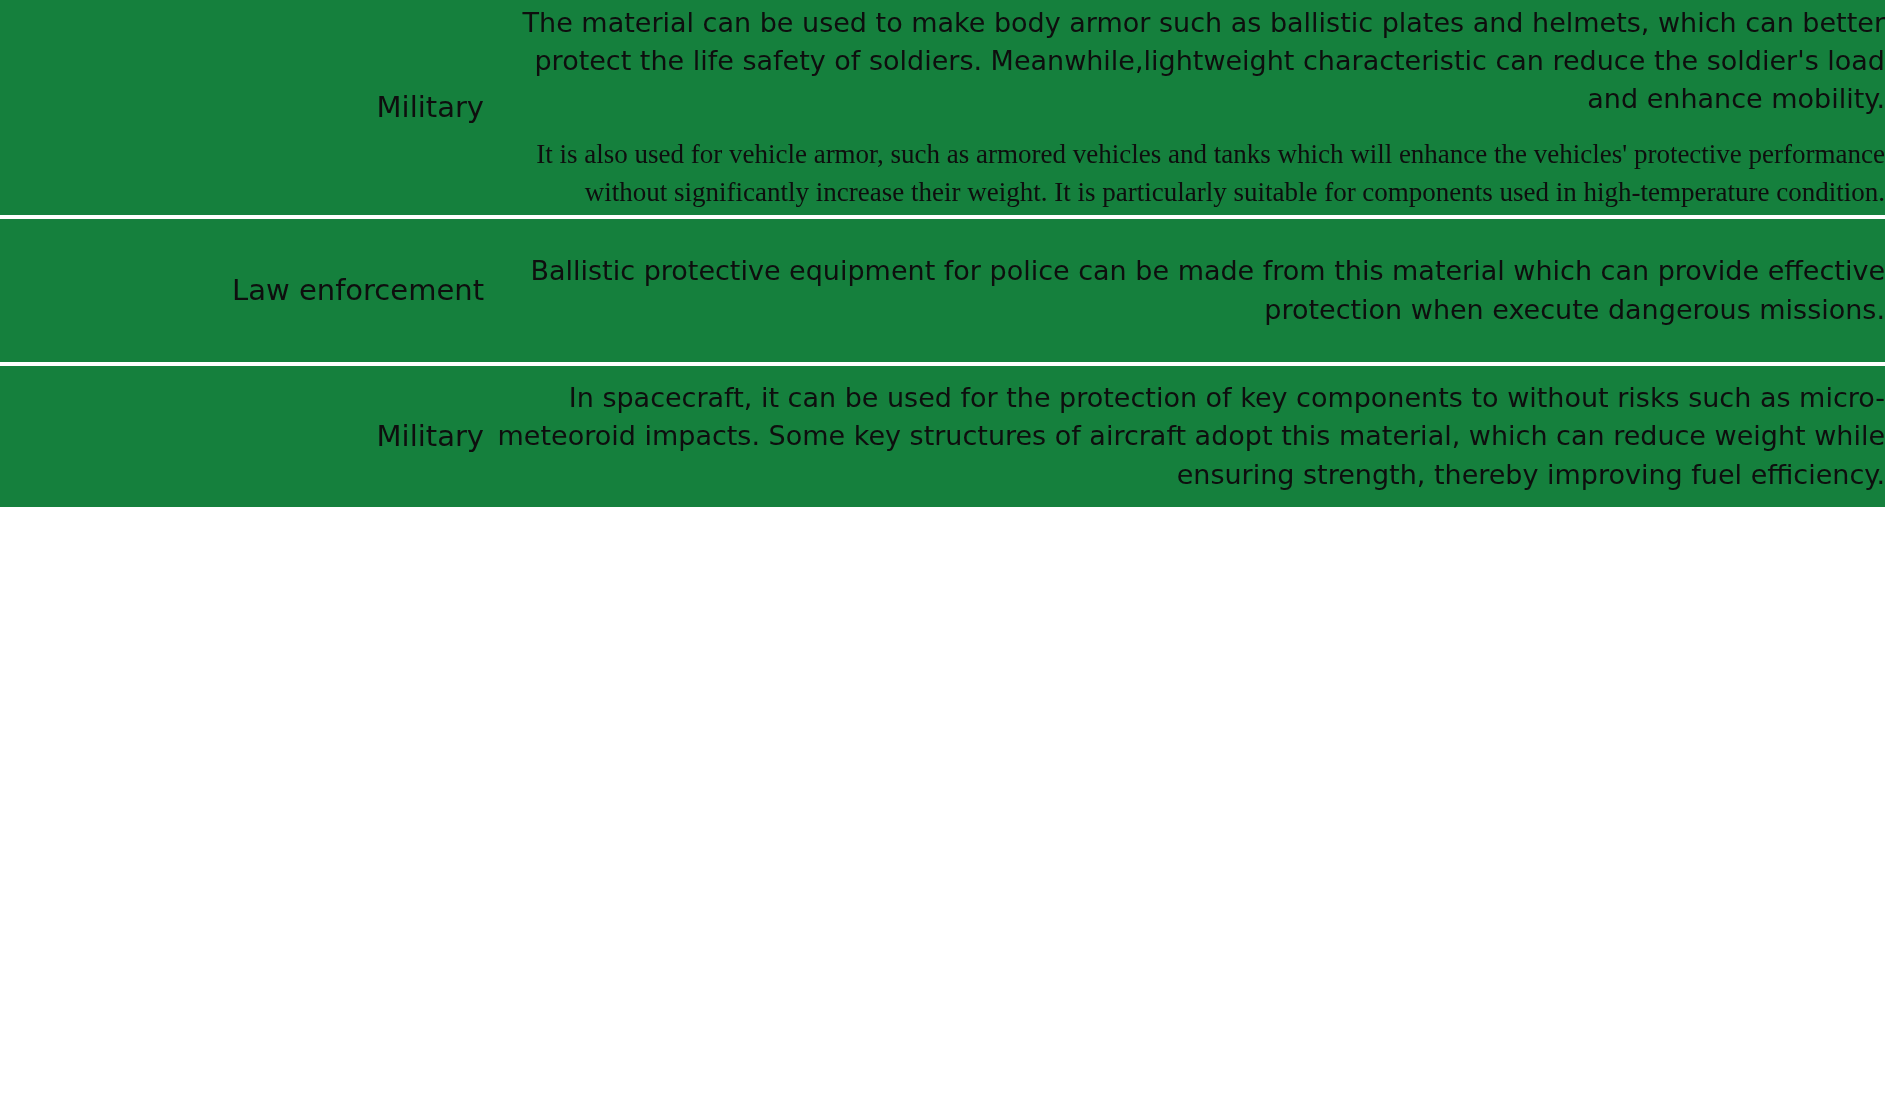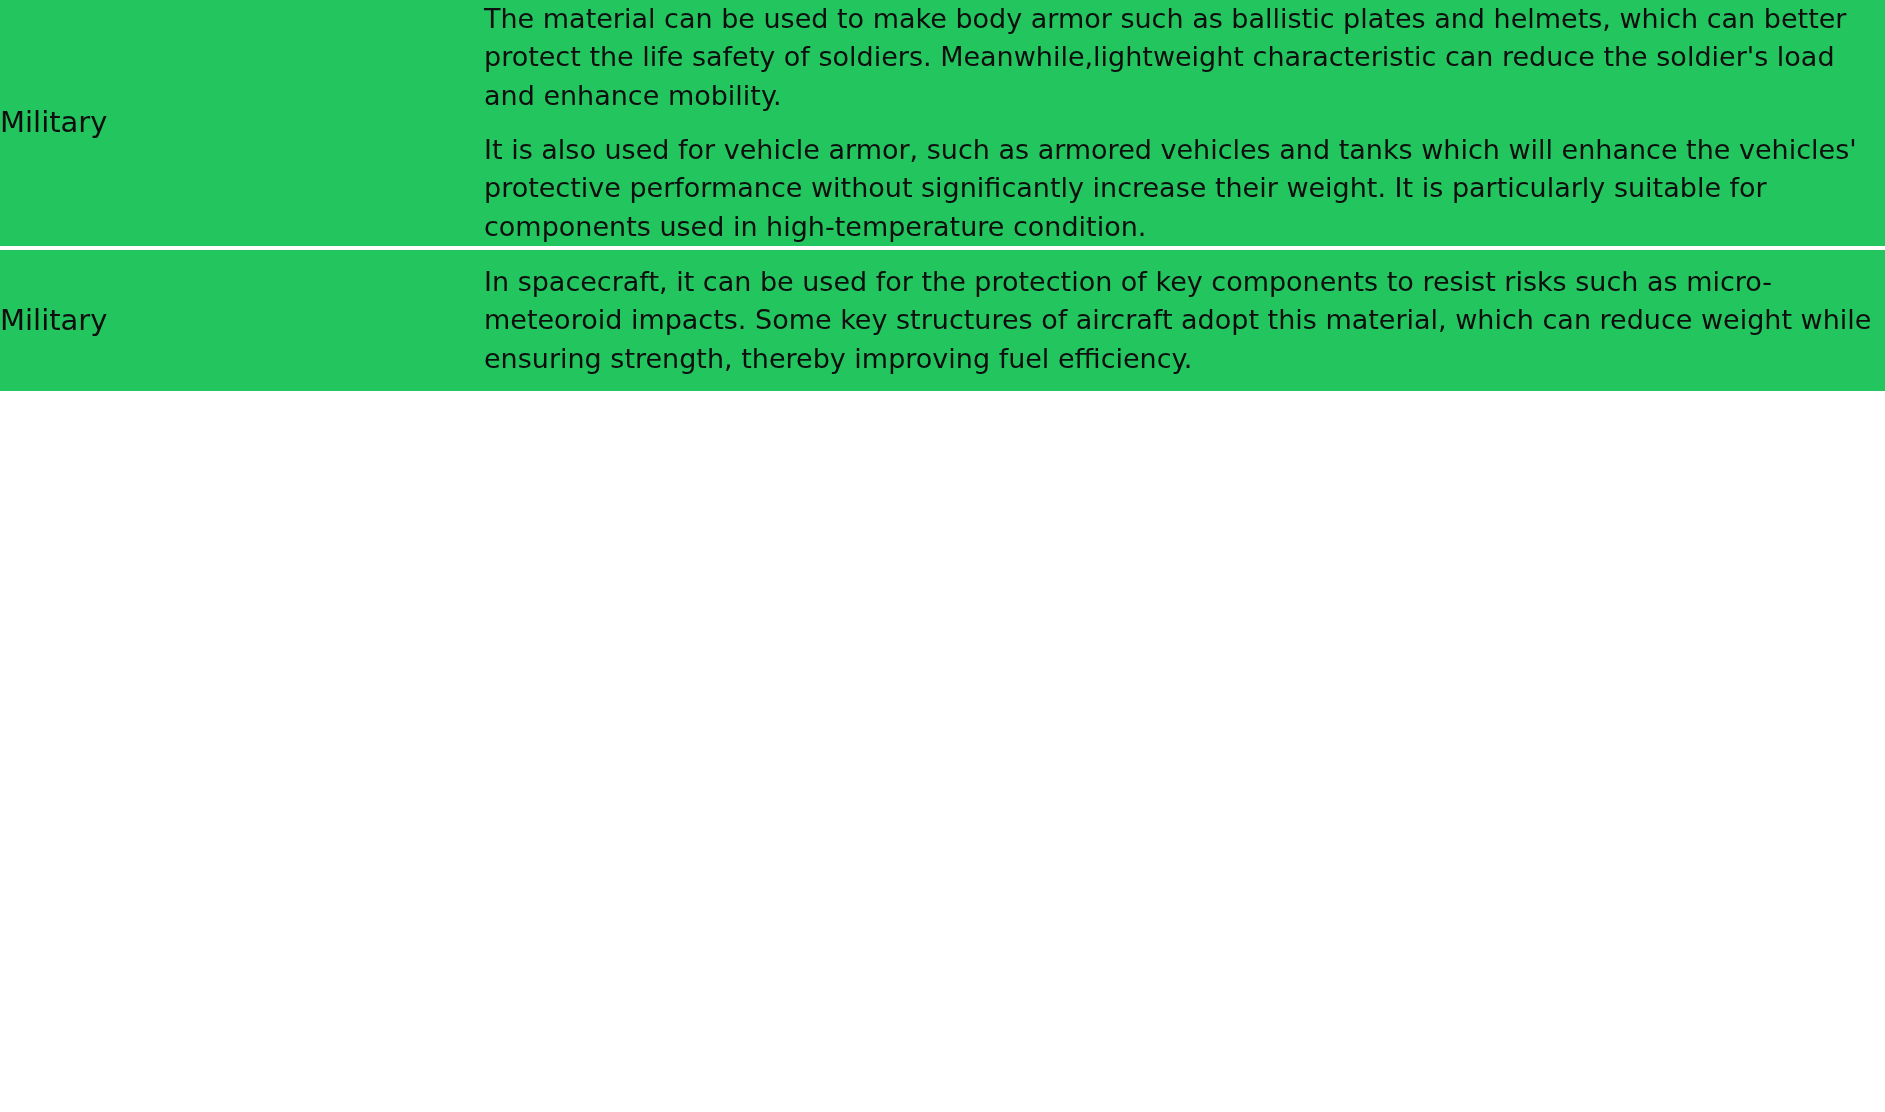--- a/index.html
+++ b/index.html
@@ -19,45 +19,47 @@
     box-sizing: border-box;
     padding: 0;
   }
   table.app-table {
     border-collapse: separate;
     border-spacing: 0;
     width: 1885px;
     table-layout: fixed;
   }
   table.app-table td {
-    background: #22c55e;
+    background: #15803d;
     vertical-align: middle;
     border-bottom: 4px solid #ffffff;
     border-right: 0;
     padding: 0;
+    text-align: right;
   }
   td.cat-cell {
     width: 484px;
     padding: 10px 0 10px 28px;
     border-right: 4px solid #ffffff;
     font-size: 29px;
     color: #0e0e0e;
     line-height: 1.35;
   }
   td.desc-cell {
     padding: 14px 30px 14px 30px;
     font-size: 27px;
     color: #0e0e0e;
     line-height: 1.42;
   }
   .desc-para {
     margin: 0;
   }
   .desc-para + .desc-para {
     margin-top: 16px;
+    font-family: Liberation Serif, serif;
   }
   tr.r-military td { height: 215px; }
   tr.r-law td { height: 143px; }
   tr.r-security td { height: 141px; }
   tr.r-aerospace td { height: 141px; }
   tr.r-civilian td { height: 138px; }
   tr.r-other td { height: 140px; border-bottom: 0; }
 </style>
 </head>
 <body>
@@ -65,21 +67,27 @@
 <div class="table-wrap">
   <table class="app-table">
     <tbody>
       <tr class="r-military">
         <td class="cat-cell">Military</td>
         <td class="desc-cell">
           <p class="desc-para">The material can be used to make body armor such as ballistic plates and helmets, which can better protect the life safety of soldiers. Meanwhile,lightweight characteristic can reduce the soldier's load and enhance mobility.</p>
           <p class="desc-para">It is also used for vehicle armor, such as armored vehicles and tanks which will enhance the vehicles' protective performance without significantly increase their weight. It is particularly suitable for components used in high-temperature condition.</p>
         </td>
       </tr>
+      <tr class="r-law">
+        <td class="cat-cell">Law enforcement</td>
+        <td class="desc-cell">
+          <p class="desc-para">Ballistic protective equipment for police can be made from this material which can provide effective protection when execute dangerous missions.</p>
+        </td>
+      </tr>
       <tr class="r-aerospace">
         <td class="cat-cell">Military</td>
         <td class="desc-cell">
-          <p class="desc-para">In spacecraft, it can be used for the protection of key components to resist risks such as micro-meteoroid impacts. Some key structures of aircraft adopt this material, which can reduce weight while ensuring strength, thereby improving fuel efficiency.</p>
+          <p class="desc-para">In spacecraft, it can be used for the protection of key components to without risks such as micro-meteoroid impacts. Some key structures of aircraft adopt this material, which can reduce weight while ensuring strength, thereby improving fuel efficiency.</p>
         </td>
       </tr>
     </tbody>
   </table>
 </div>
 
 </body></html>

